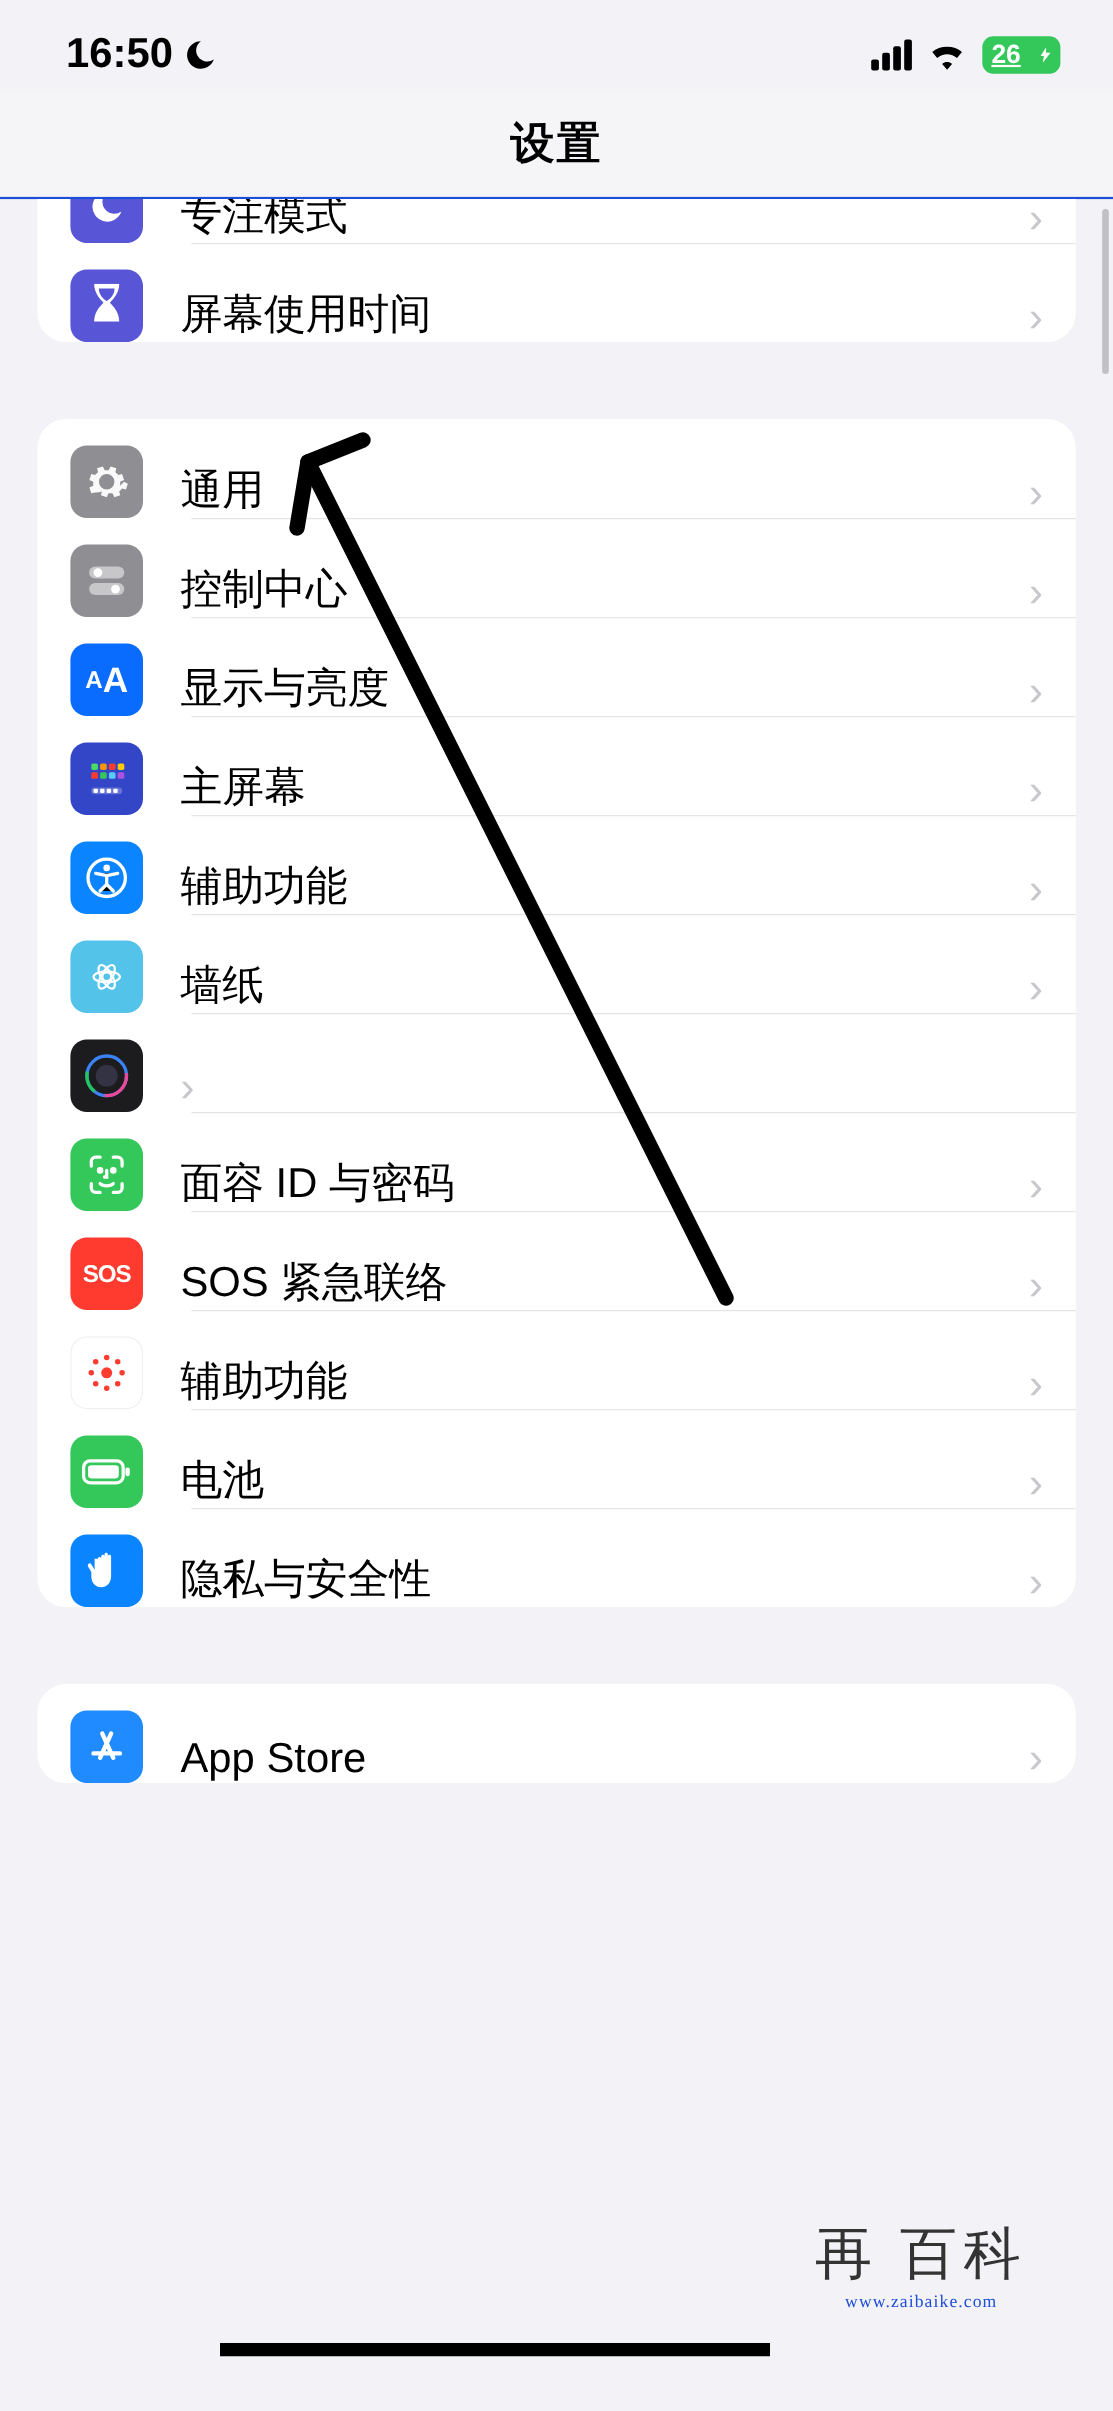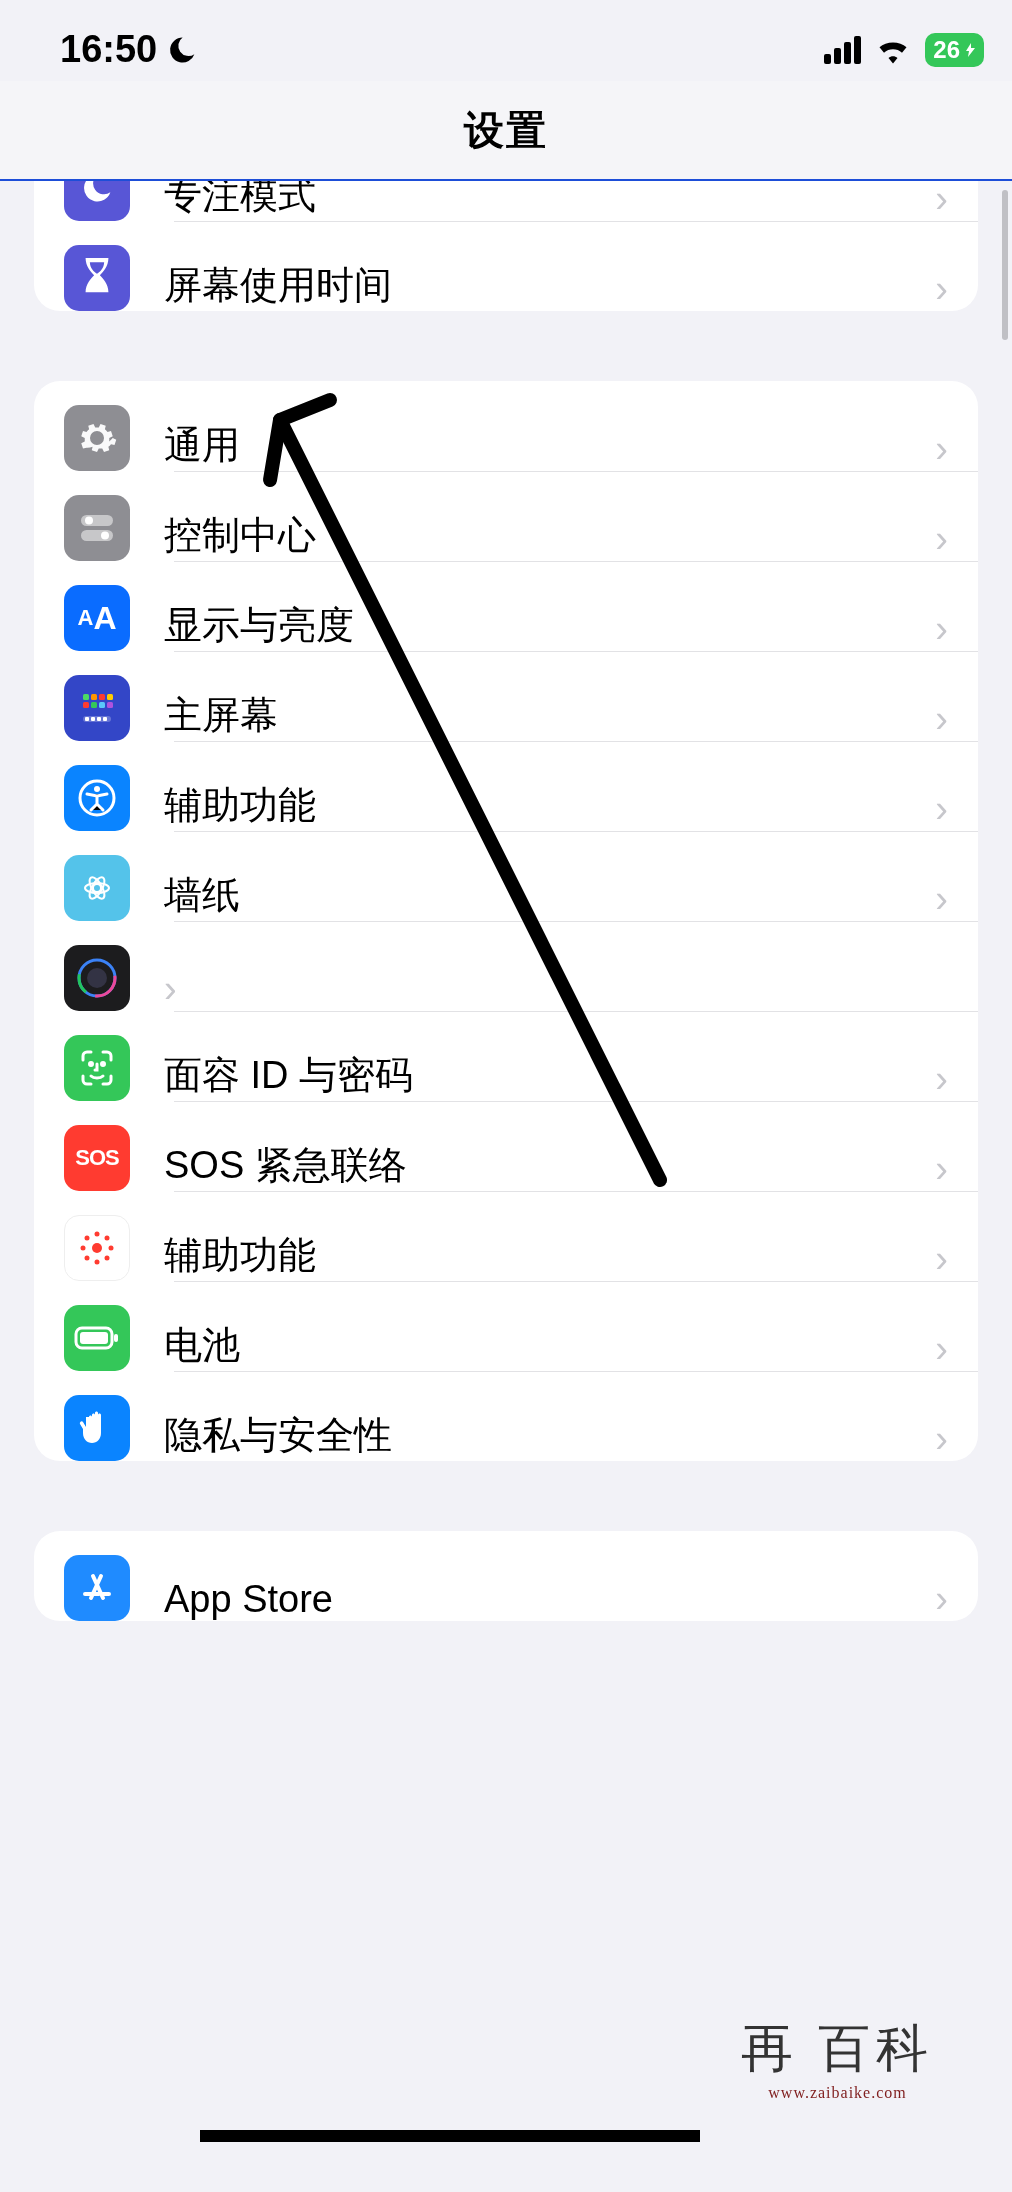--- a/index.html
+++ b/index.html
@@ -9,34 +9,34 @@
       background: #f2f2f7;
       font-family: -apple-system, "SF Pro Text", "Helvetica Neue", Arial, sans-serif;
       color: #000;
       position: relative;
       overflow: hidden;
     }
     .status-bar {
       display: flex;
       justify-content: space-between;
       align-items: center;
-      padding: 28px 28px 10px 60px;
+      padding: 28px 48px 10px 60px;
       font-size: 38px;
       font-weight: 700;
     }
     .status-left { display: flex; align-items: center; gap: 10px; }
     .status-right { display: flex; align-items: center; gap: 14px; }
     .signal { display: flex; align-items: flex-end; gap: 3px; }
     .signal span { width: 7px; background:#000; border-radius:2px; display:inline-block; }
     .signal span:nth-child(1){height:10px;} .signal span:nth-child(2){height:16px;}
     .signal span:nth-child(3){height:22px;} .signal span:nth-child(4){height:28px;}
     .wifi-svg { width: 36px; height: 28px; }
     .battery {
       background: #34c759; color: #fff; font-size: 24px; font-weight: 700;
-      padding: 3px 8px; border-radius: 10px; display:flex; align-items:center; gap:6px;
+      padding: 3px 8px; border-radius: 10px; display:flex; align-items:center; gap:18px;text-decoration:underline;
     }
     .header-bar {
       height: 100px;
       display: flex;
       align-items: center;
       justify-content: center;
       border-bottom: 2px solid #1d4ed8;
       background: #f5f5f8;
     }
     .header-title { font-size: 40px; font-weight: 600; letter-spacing: 2px; }
@@ -63,21 +63,21 @@
       flex-shrink:0; margin-right: 34px;
       color:#fff; font-weight:700;
     }
     .row-label { font-size: 38px; flex: 1; }
     .chevron { color: #c7c7cc; font-size: 38px; font-weight: 400; }
     .scroll-hint { position:absolute; right:4px; top:190px; width:6px; height:150px; background:#8e8e93; border-radius:3px; opacity:.5; }
     .annotation-arrow { position:absolute; left:260px; top:380px; width:420px; height:820px; pointer-events:none; }
     .annotation-line { position:absolute; left:200px; top:2128px; width:500px; height:16px; pointer-events:none; }
     .watermark { position:absolute; right:78px; bottom:90px; color:#333; font-family: "KaiTi", serif; text-align:center; }
     .watermark .big { font-size:52px; letter-spacing:6px; }
-    .watermark .small { font-size:16px; color:#7f1d1d; letter-spacing:1px; }
+    .watermark .small { font-size:16px; color:#1d4ed8; letter-spacing:1px; }
     .moon-svg { width: 30px; height: 30px; }
   </style>
 </head>
 <body>
 
 <div class="status-bar">
   <div class="status-left">
     <span>16:50</span>
     <svg class="moon-svg" viewBox="0 0 24 24">
         <path fill="#000" d="M12.5 2a10 10 0 1 0 9.4 13.3A8 8 0 0 1 12.5 2z"></path>

